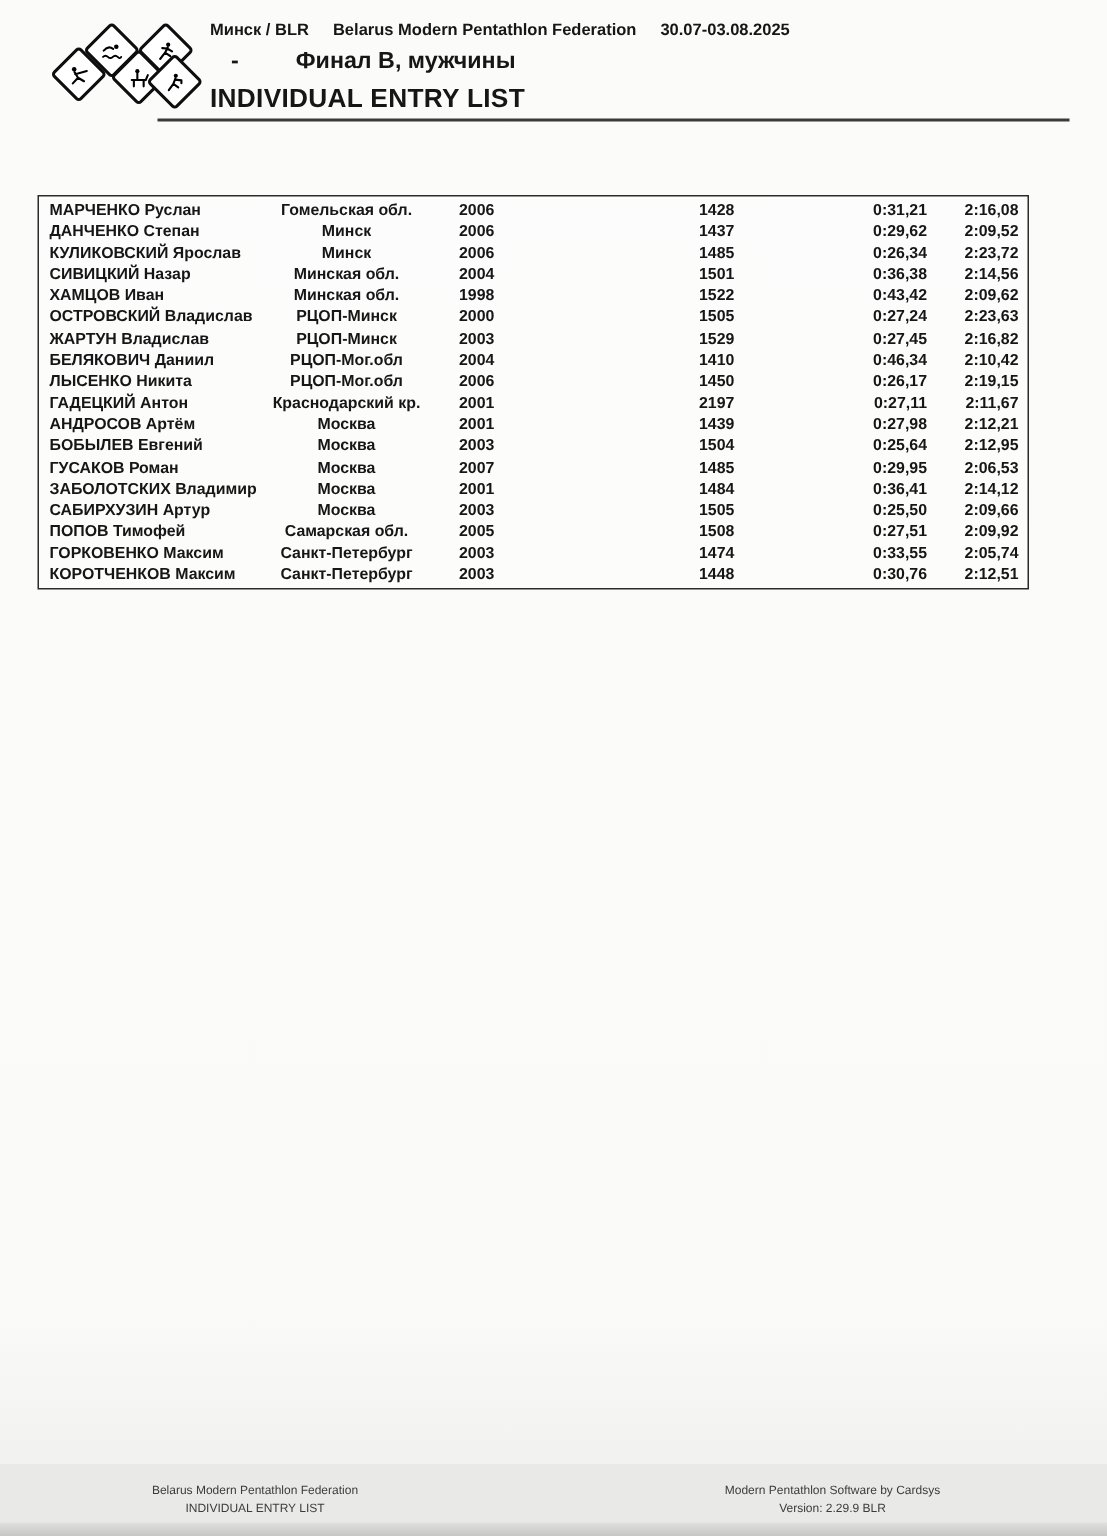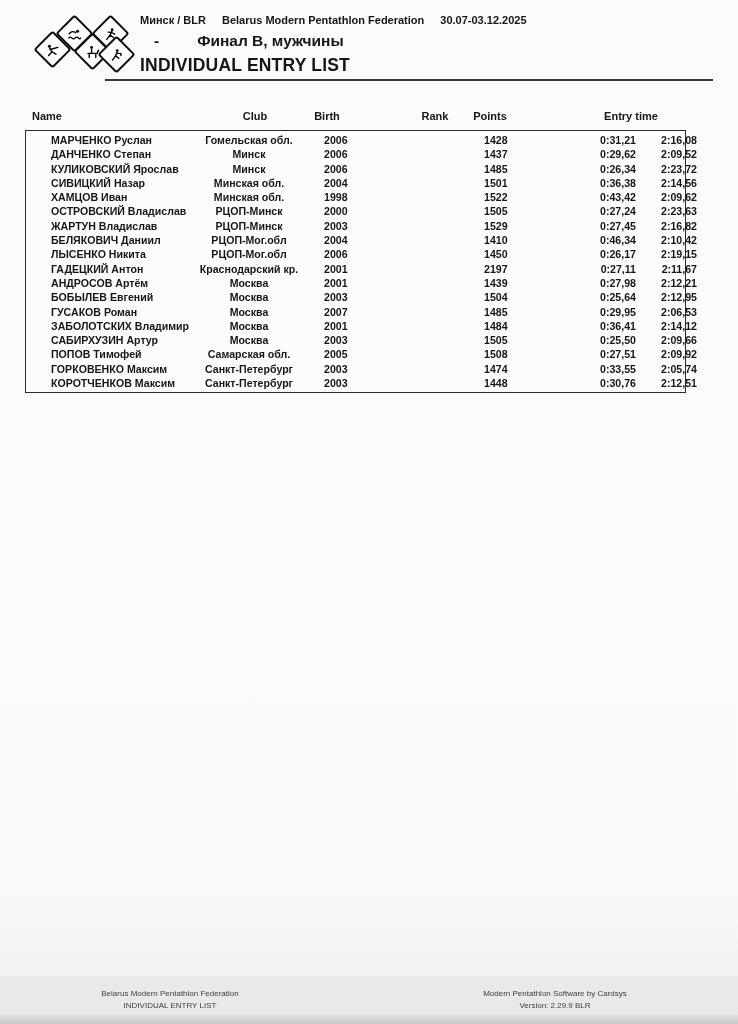--- a/index.html
+++ b/index.html
@@ -49,21 +49,21 @@
   .h-name{left:7px;}
   .h-club{left:230px;transform:translateX(-50%);}
   .h-birth{left:302px;transform:translateX(-50%);}
   .h-rank{left:410px;transform:translateX(-50%);}
   .h-points{left:465px;transform:translateX(-50%);}
   .h-entry{left:606px;transform:translateX(-50%);}
 
   .tbox{
     position:absolute;left:25px;top:130px;width:661px;height:263px;
     border:1.6px solid #2b2b2b;box-sizing:border-box;
-    padding-top:2px;background:rgba(255,255,255,.35);padding-left:18px;
+    padding-top:2px;background:rgba(255,255,255,.35);
   }
   .trow{
     display:grid;
     grid-template-columns:130px 150px 42px 118px 46px 106px 61px 8px;
     height:14.3px;line-height:14.3px;
     font-size:10.6px;font-weight:700;white-space:nowrap;
   }
   .trow .c{overflow:visible;}
   .trow .name{padding-left:7px;text-align:left;}
   .trow .club{text-align:center;}
@@ -125,39 +125,31 @@
             <path d="M6.4 3.4 L5.2 6.6 M6.2 4.2 L9.8 4.6 M9.8 4.6 L9.8 6.2 M5.2 6.6 L8 8.6 M5.2 6.6 L2.6 10.2" stroke="#000" stroke-width="1.2" fill="none" stroke-linecap="round"></path>
           </svg>
       </span>
     </div>
   </div>
 
   <div class="hdr">
     <div class="hdr-line1">
       <span>Минск / BLR</span>
       <span>Belarus Modern Pentathlon Federation</span>
-      <span>30.07-03.12.2025</span>
+      <span>30.07-03.08.2025</span>
     </div>
     <div class="hdr-line2">
       <span class="sep">-</span>
       <span class="part-b">Финал В, мужчины</span>
     </div>
     <div class="doc-title">INDIVIDUAL ENTRY LIST</div>
   </div>
   <div class="hrule"></div>
 
 
-  <div class="thead">
-    <span class="h h-name">Name</span>
-    <span class="h h-club">Club</span>
-    <span class="h h-birth">Birth</span>
-    <span class="h h-rank">Rank</span>
-    <span class="h h-points">Points</span>
-    <span class="h h-entry">Entry time</span>
-  </div>
 
   <div class="tbox">
     <div class="trow">
       <div class="c name">МАРЧЕНКО Руслан</div>
       <div class="c club">Гомельская обл.</div>
       <div class="c birth">2006</div>
       <div class="c rank"></div>
       <div class="c points">1428</div>
       <div class="c t1">0:31,21</div>
       <div class="c t2">2:16,08</div>

